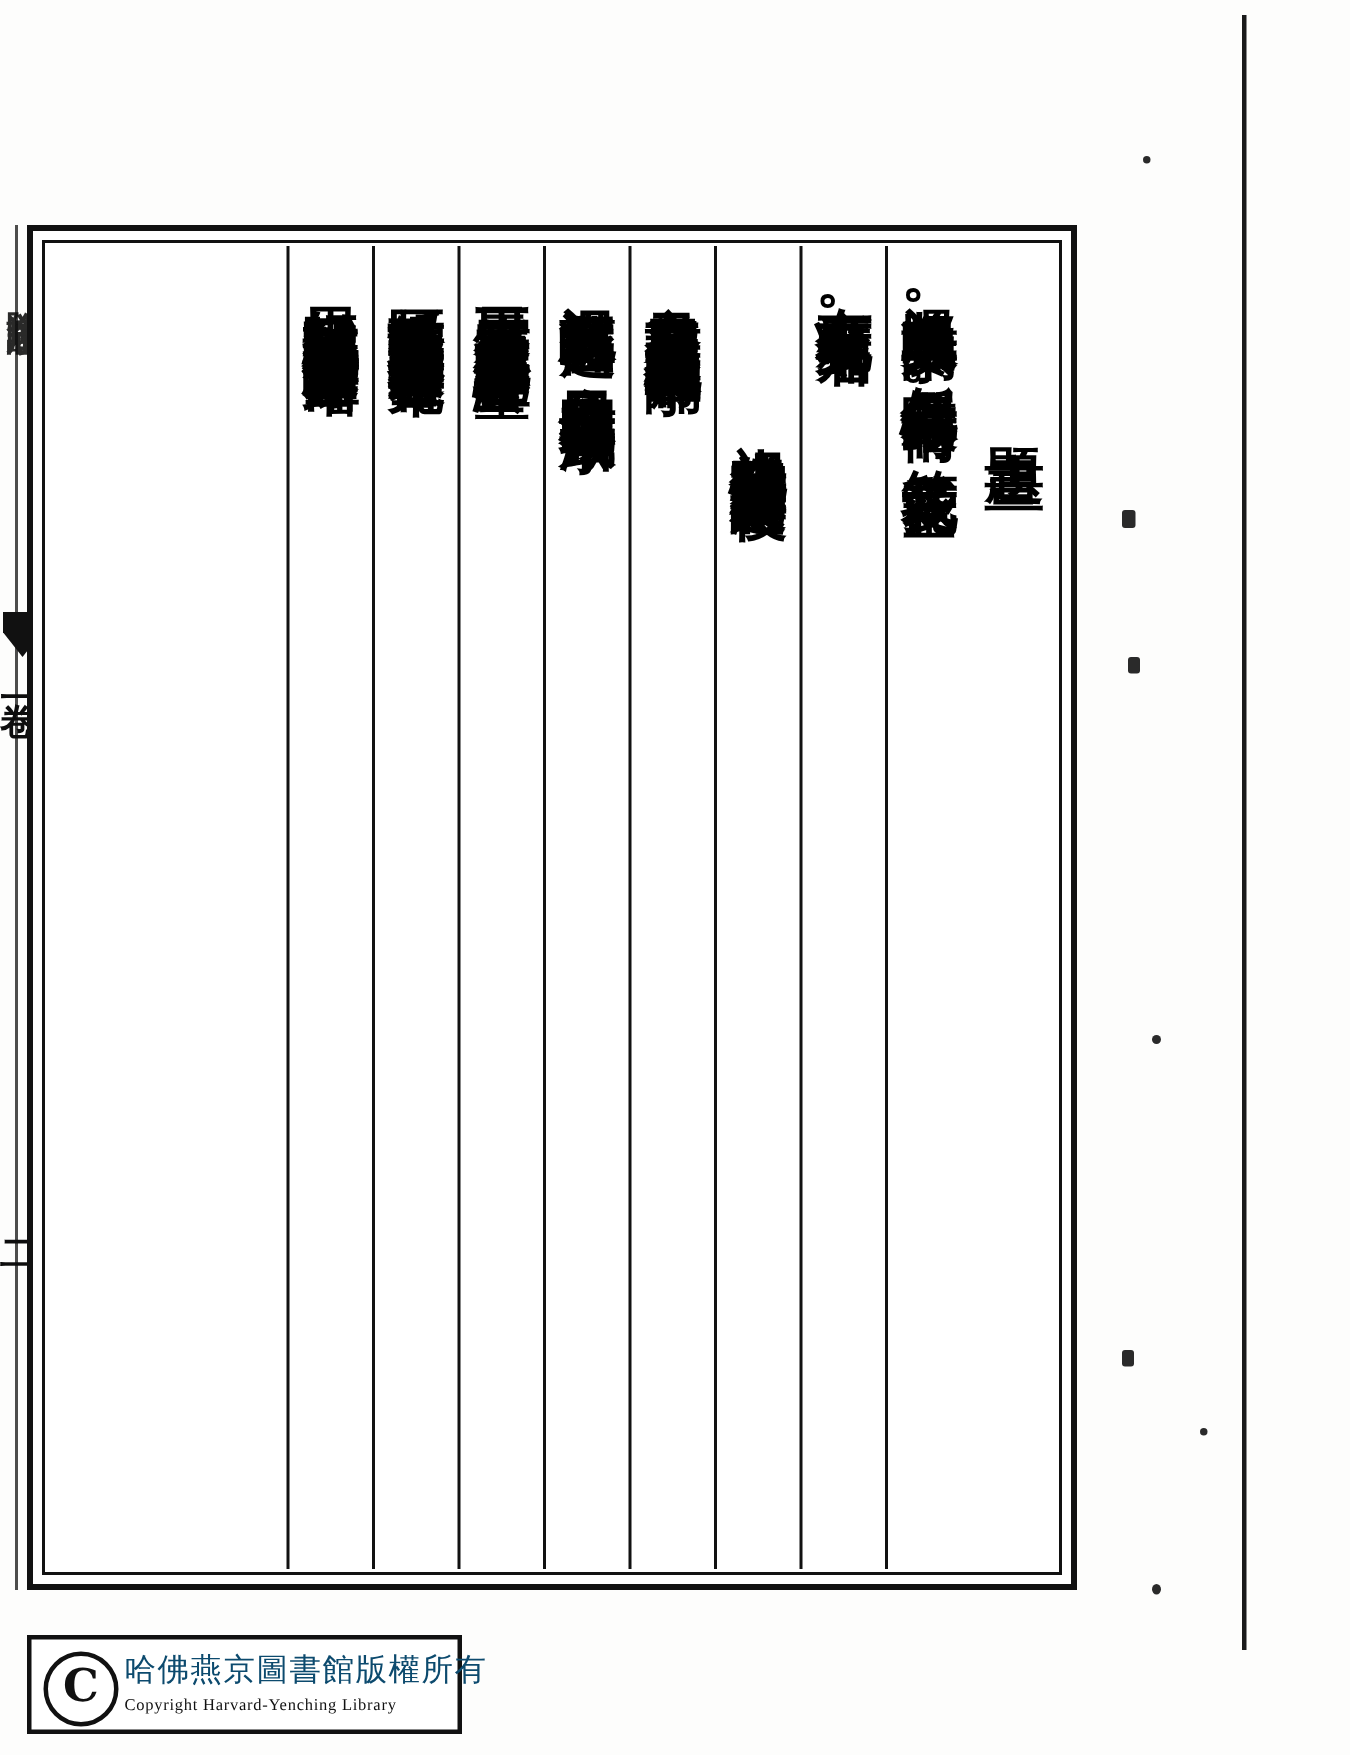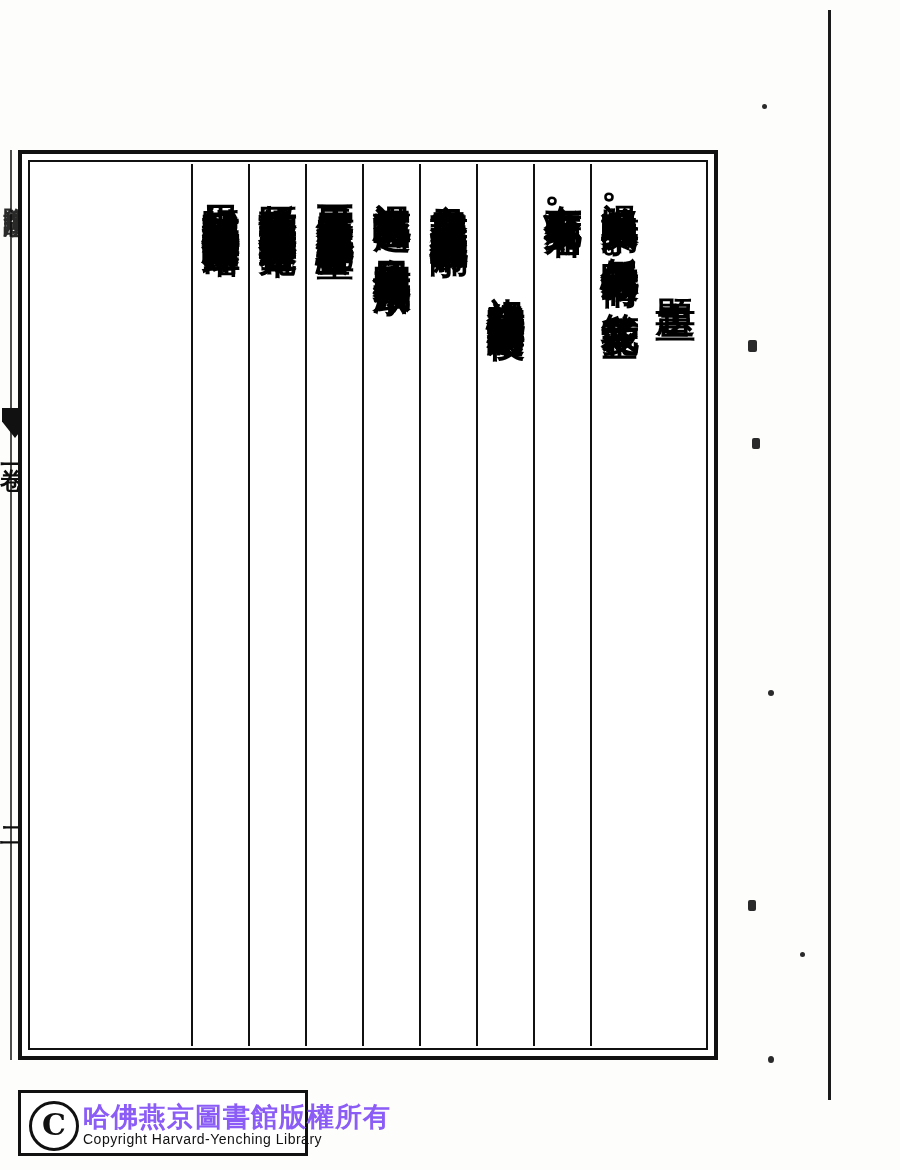--- a/index.html
+++ b/index.html
@@ -186,31 +186,31 @@
     font-size: 30px;
     font-weight: 700;
     line-height: 42px;
     text-align: center;
     color: #111;
   }
   .stamp .cn {
     position: absolute;
     left: 62px; top: 6px;
     font-family: "DejaVu Serif", serif;
-    font-size: 27px;
-    font-weight: 700;
+    font-size: 21px;
+    font-weight: 400;
     letter-spacing: 1px;
-    color: #8b5cf6;
+    color: #0c4a6e;
     white-space: nowrap;
   }
   .stamp .en {
     position: absolute;
     left: 62px; top: 38px;
-    font-family: Liberation Sans, sans-serif;
-    font-size: 14px;
+    font-family: Liberation Serif, serif;
+    font-size: 11px;
     letter-spacing: .5px;
     color: #111;
     white-space: nowrap;
   }
 </style>
 </head>
 <body>
 
 <div class="scan">
 

